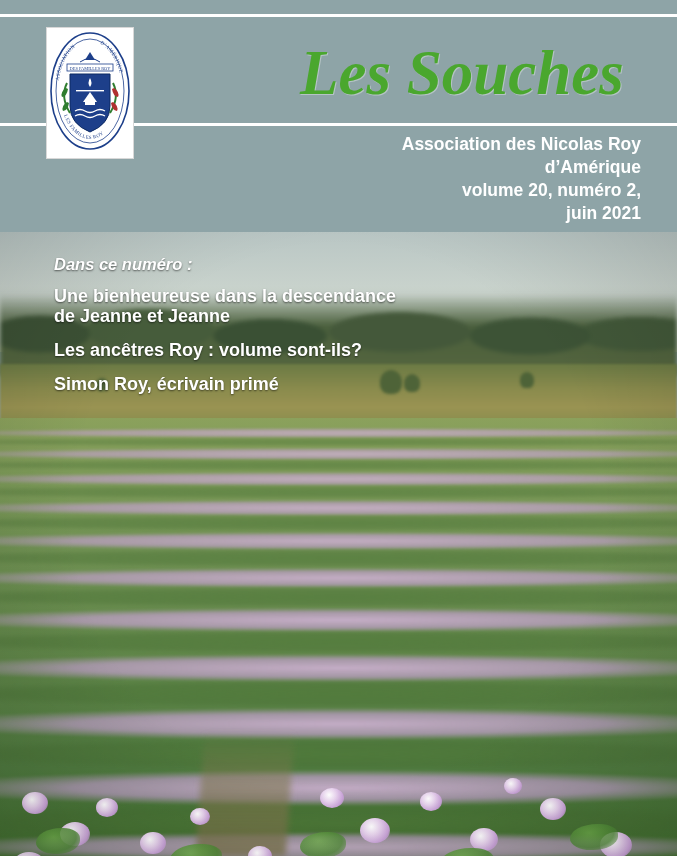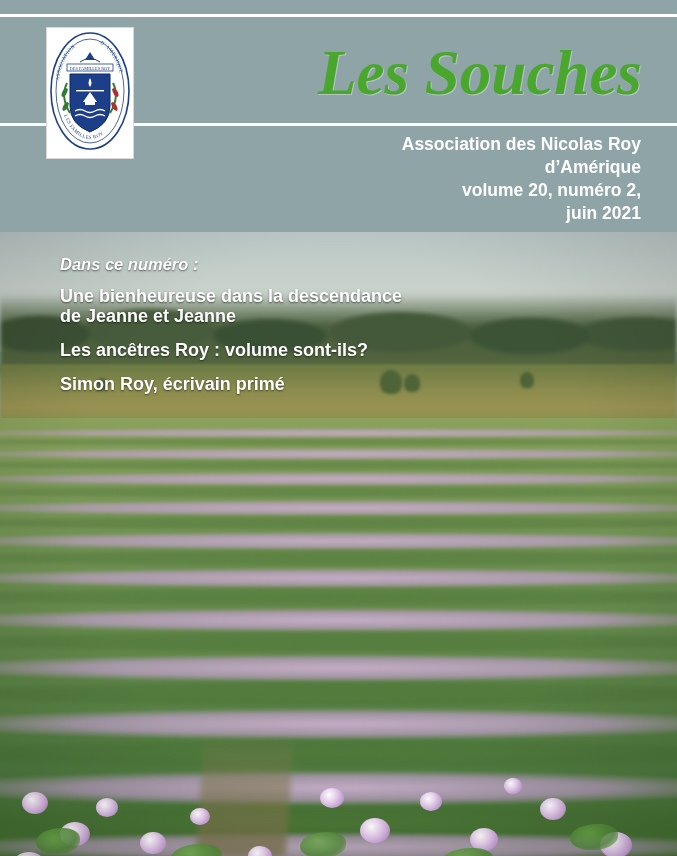--- a/index.html
+++ b/index.html
@@ -49,21 +49,21 @@
     overflow: hidden;
   }
   .crest svg { display: block; }
 
   
   .masthead {
     position: absolute;
     left: 300px;
     top: 40px;
     width: 360px;
-    text-align: center;
+    text-align: left;
     font-family: "Liberation Serif", serif;
     font-weight: bold;
     font-style: italic;
     font-size: 63px;
     line-height: 66px;
     color: #4aa72e;
     letter-spacing: 0px;
     text-shadow: 1px 1px 0 rgba(255,255,255,0.35);
   }
 
@@ -169,21 +169,21 @@
   .vignette {
     position: absolute;
     left: 0; top: 0; width: 677px; height: 624px;
     background: radial-gradient(ellipse at 50% 45%, rgba(0,0,0,0) 55%, rgba(0,0,0,0.14) 100%);
     pointer-events: none;
   }
 
   
   .toc {
     position: absolute;
-    left: 60px;
+    left: 54px;
     top: 255px;
     width: 420px;
     color: #ffffff;
     text-shadow: 0 1px 2px rgba(0,0,0,0.55);
   }
   .toc-title {
     font-size: 16.5px;
     font-weight: bold;
     font-style: italic;
     margin-bottom: 12px;

